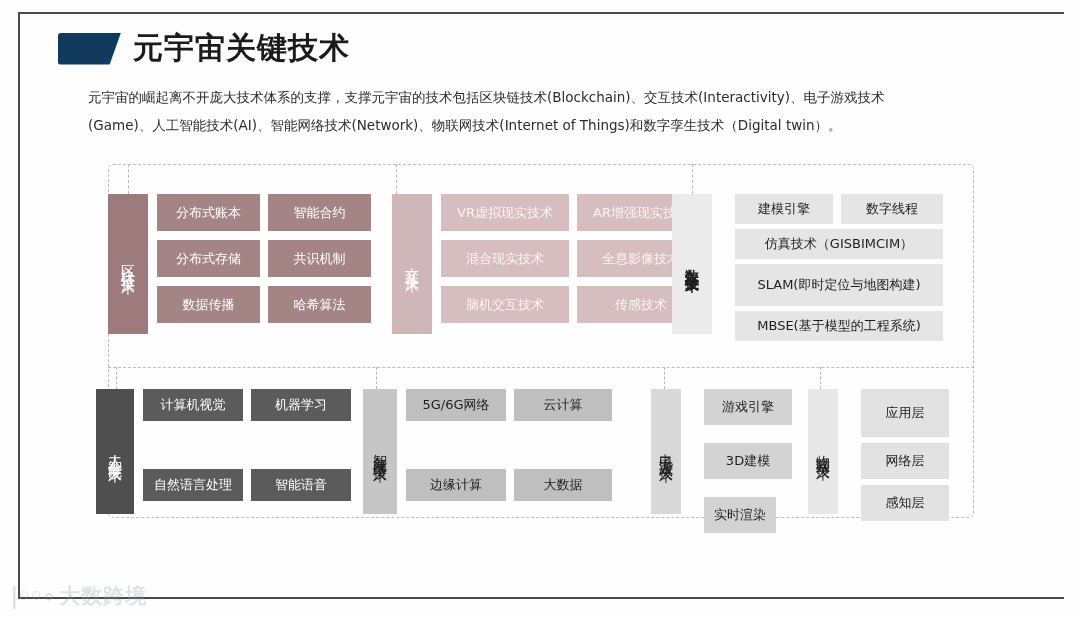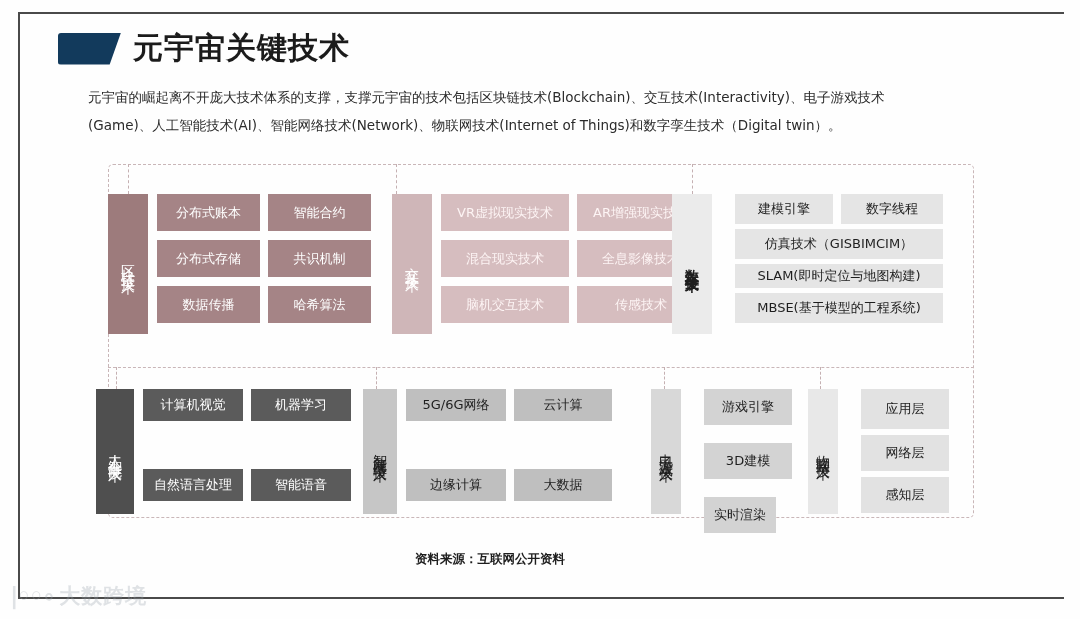--- a/index.html
+++ b/index.html
@@ -186,21 +186,21 @@
     </div>
 
     <div class="row t-ltgray" style="left:564px; top:30px;">
       <div class="cat" style="width:40px; height:140px; letter-spacing:2px; font-weight:700;">数字孪生技术</div>
       <div class="stack" style="gap:5px;">
         <div style="display:flex; gap:8px;">
           <div class="chip" style="width:98px;height:30px;">建模引擎</div>
           <div class="chip" style="width:102px;height:30px;">数字线程</div>
         </div>
         <div class="chip" style="width:208px;height:30px;">仿真技术（GISBIMCIM）</div>
-        <div class="chip" style="width:208px;height:24px;">SLAM(即时定位与地图构建)</div>
+        <div class="chip" style="width:208px;height:42px;">SLAM(即时定位与地图构建)</div>
         <div class="chip" style="width:208px;height:30px;">MBSE(基于模型的工程系统)</div>
       </div>
     </div>
 
     <div class="row t-dkgray" style="left:-12px; top:225px;">
       <div class="cat" style="width:38px; height:125px; letter-spacing:3px;">人工智能技术</div>
       <div class="grid2" style="gap:48px 8px;">
         <div class="chip" style="width:100px;height:32px;">计算机视觉</div>
         <div class="chip" style="width:100px;height:32px;">机器学习</div>
         <div class="chip" style="width:100px;height:32px;">自然语言处理</div>
@@ -223,27 +223,26 @@
       <div class="stack" style="gap:18px;">
         <div class="chip" style="width:88px;height:36px;">游戏引擎</div>
         <div class="chip" style="width:88px;height:36px;">3D建模</div>
         <div class="chip" style="width:72px;height:36px;">实时渲染</div>
       </div>
     </div>
 
     <div class="row t-egray" style="left:700px; top:225px;">
       <div class="cat" style="width:30px; height:125px; letter-spacing:3px;">物联网技术</div>
       <div class="stack" style="gap:6px;">
-        <div class="chip" style="width:88px;height:40px;">应用层</div>
+        <div class="chip" style="width:88px;height:48px;">应用层</div>
         <div class="chip" style="width:88px;height:36px;">网络层</div>
         <div class="chip" style="width:88px;height:36px;">感知层</div>
       </div>
     </div>
   </div>
 
-  <div class="source">资料来源：互联网公开资料</div>
 
   <div class="watermark">
     <span class="wm-mark">|◦◦∘</span>
     <span class="wm-text">大数跨境</span>
   </div>
 
 </div>
 
 </body></html>

